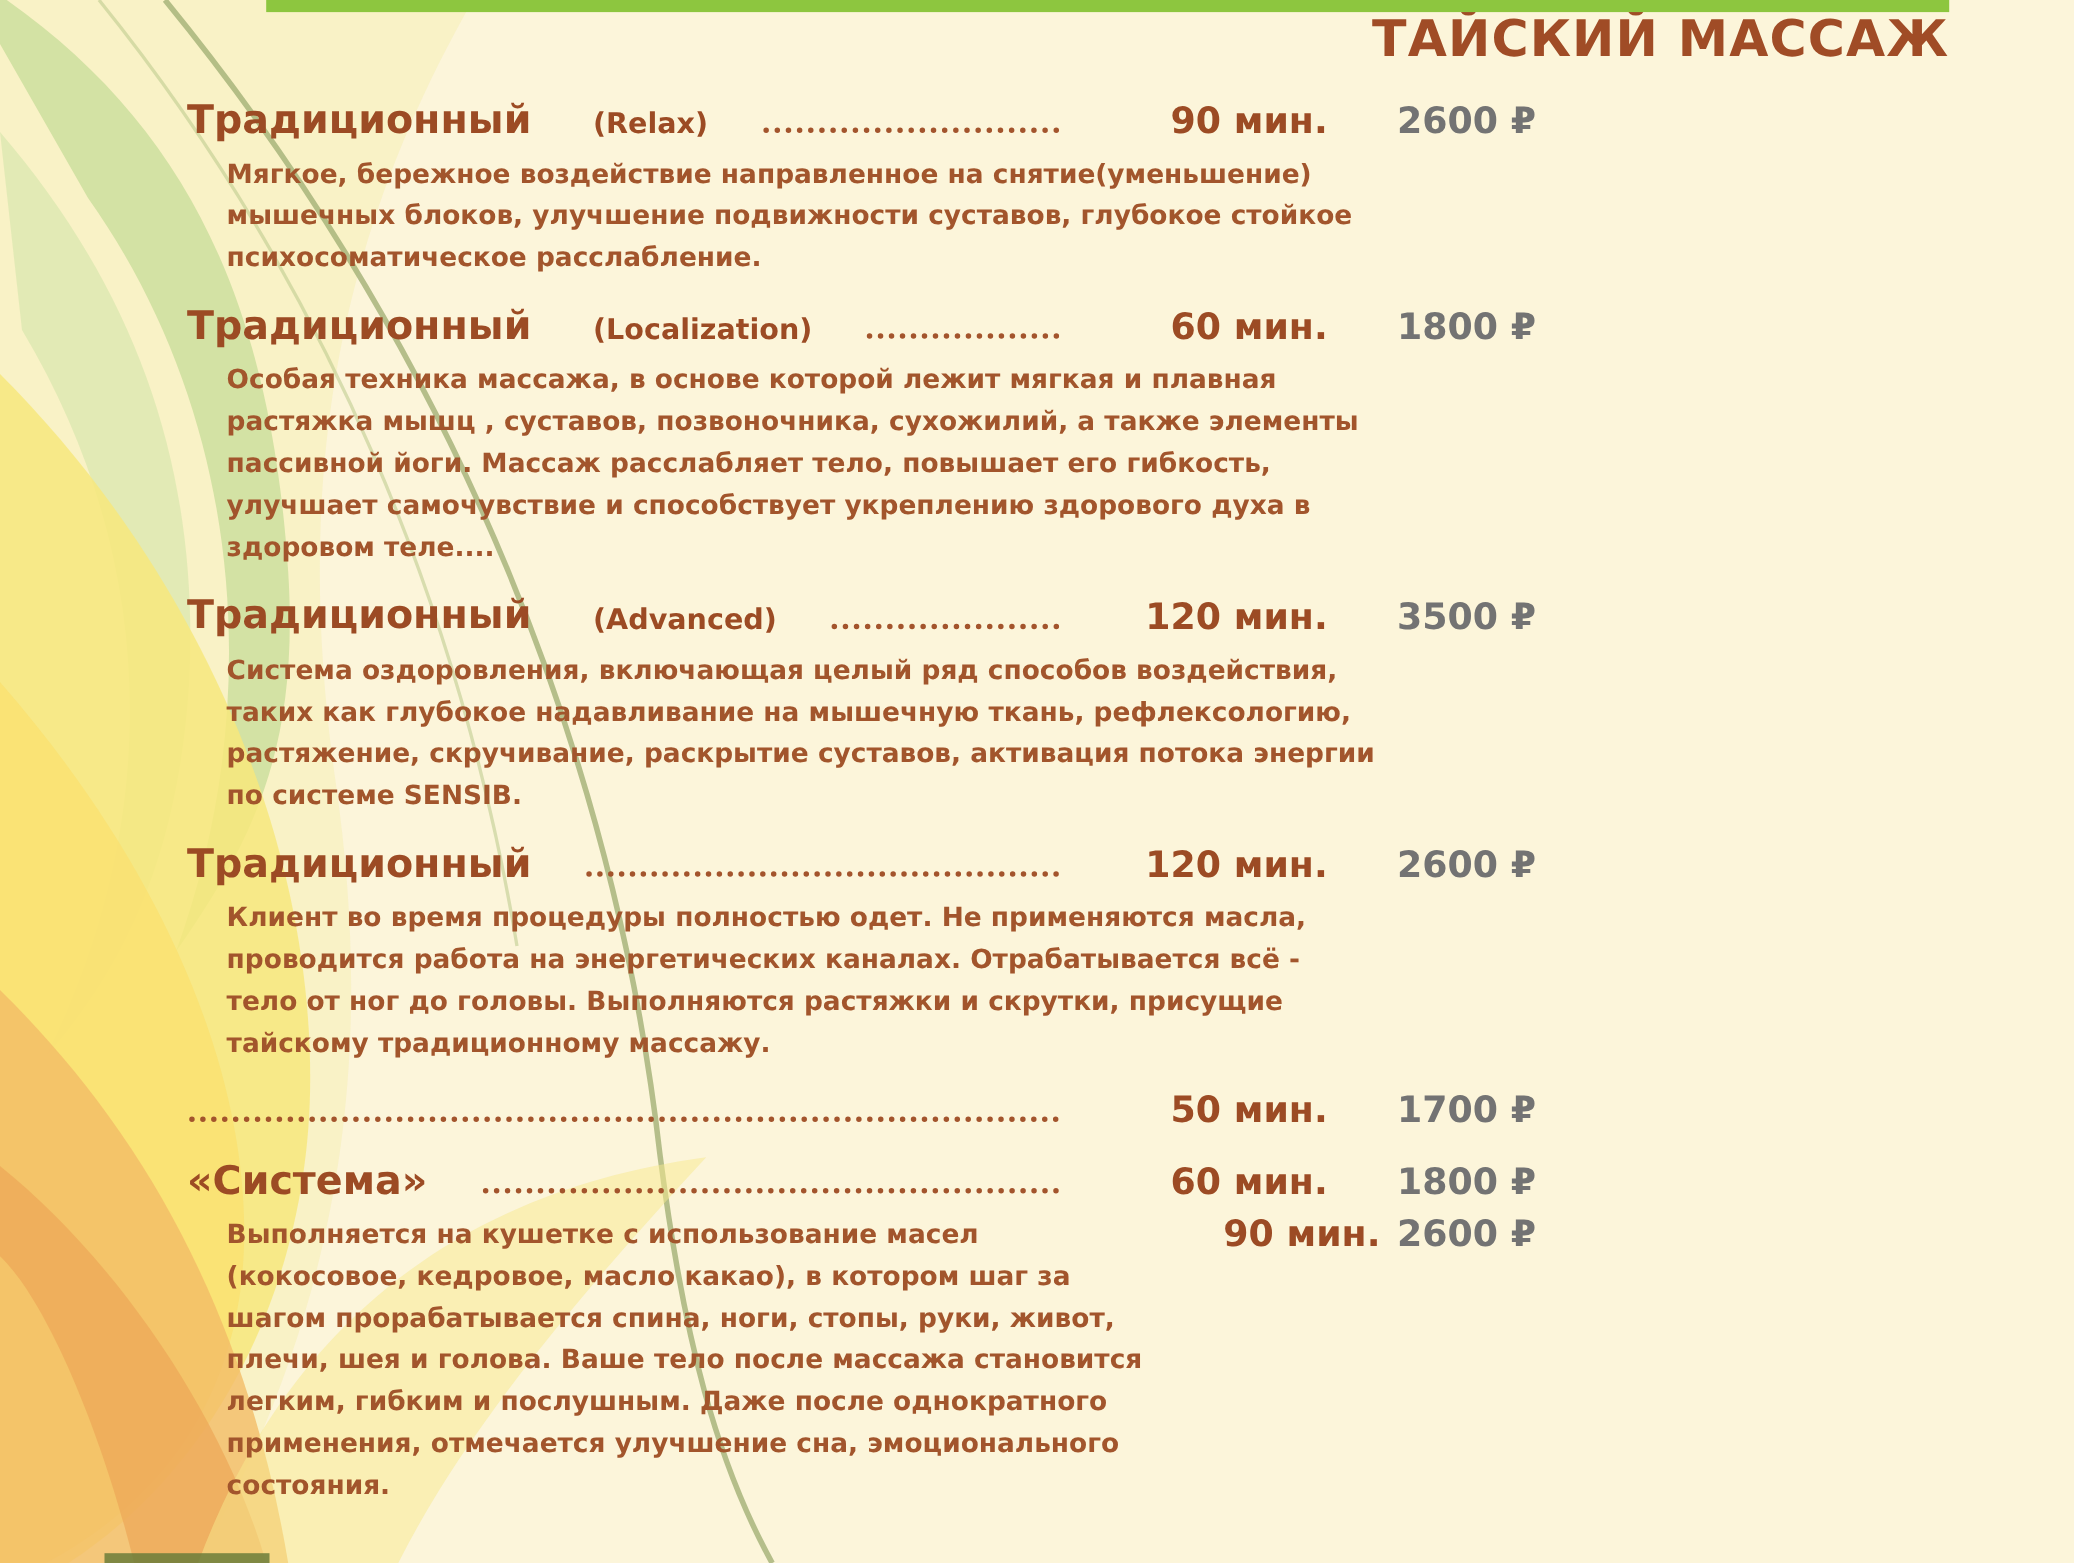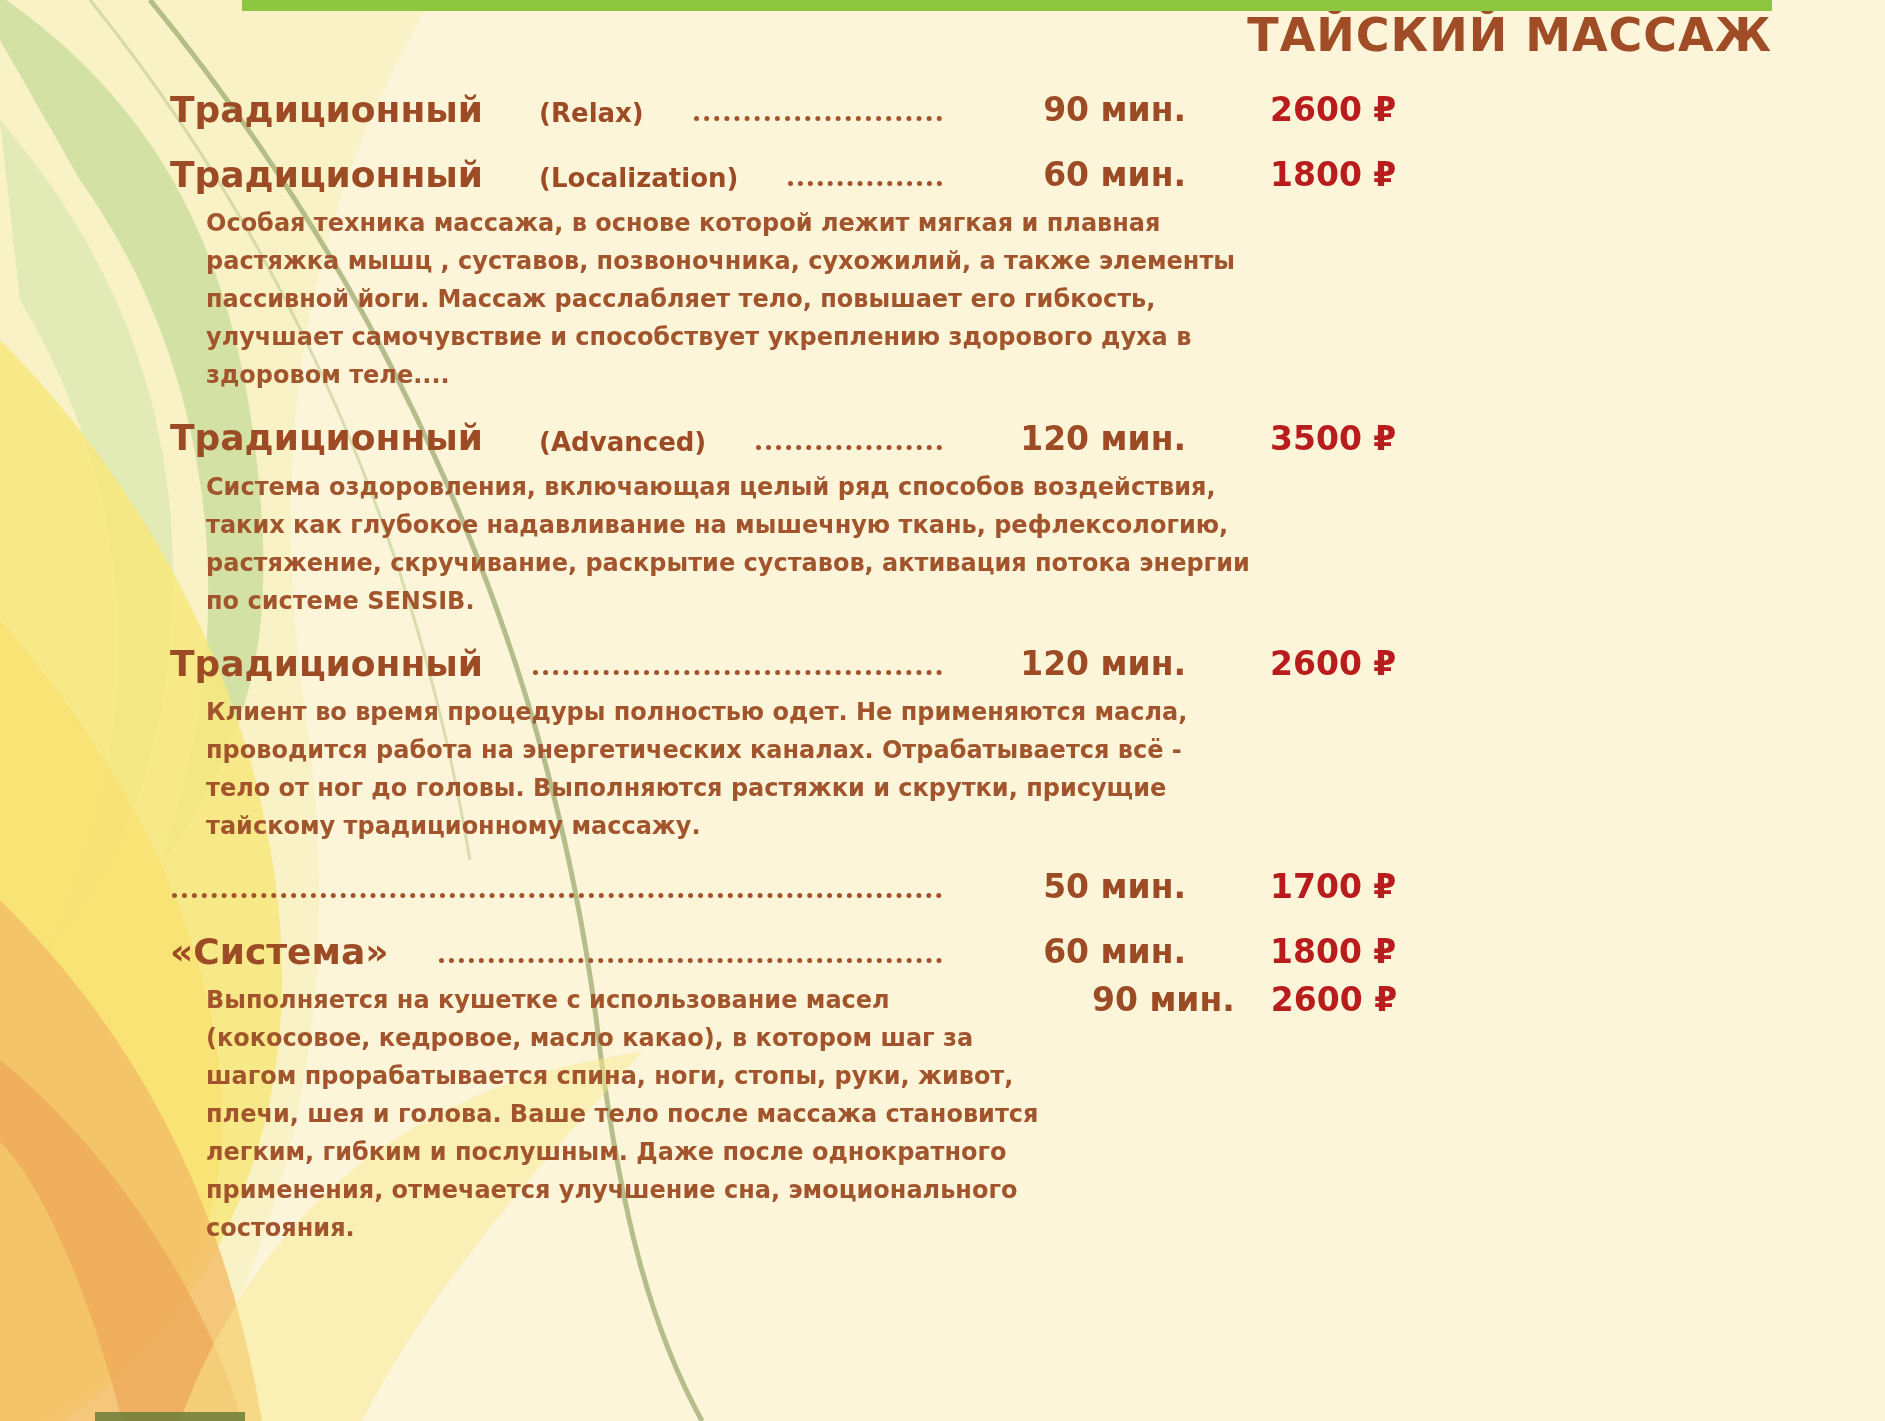--- a/index.html
+++ b/index.html
@@ -65,23 +65,23 @@
     font-weight:700;
     color:#9c4b24;
     width:190px;
     text-align:right;
     white-space:nowrap;
     padding-bottom:2px;
   }
   .price{
     font-size:33px;
     font-weight:700;
-    color:#b91c1c;
+    color:#737373;
     width:140px;
-    margin-left:36px;
+    margin-left:15px;
     text-align:left;
     white-space:nowrap;
     padding-bottom:2px;
   }
   .desc-row{
     display:flex;
     align-items:flex-start;
     margin-top:8px;
   }
   .desc{
@@ -126,20 +126,23 @@
     <div class="menu">
 
       <div class="item">
         <div class="title-row">
           <span class="name">Традиционный</span>
           <span class="variant">(Relax)</span>
           <span class="leader"></span>
           <span class="time">90 мин.</span>
           <span class="price">2600 ₽</span>
         </div>
+        <div class="desc-row">
+          <p class="desc">Мягкое, бережное воздействие направленное на снятие(уменьшение) мышечных блоков, улучшение подвижности суставов, глубокое стойкое психосоматическое расслабление.</p>
+        </div>
       </div>
 
       <div class="item">
         <div class="title-row">
           <span class="name">Традиционный</span>
           <span class="variant">(Localization)</span>
           <span class="leader"></span>
           <span class="time">60 мин.</span>
           <span class="price">1800 ₽</span>
         </div>

